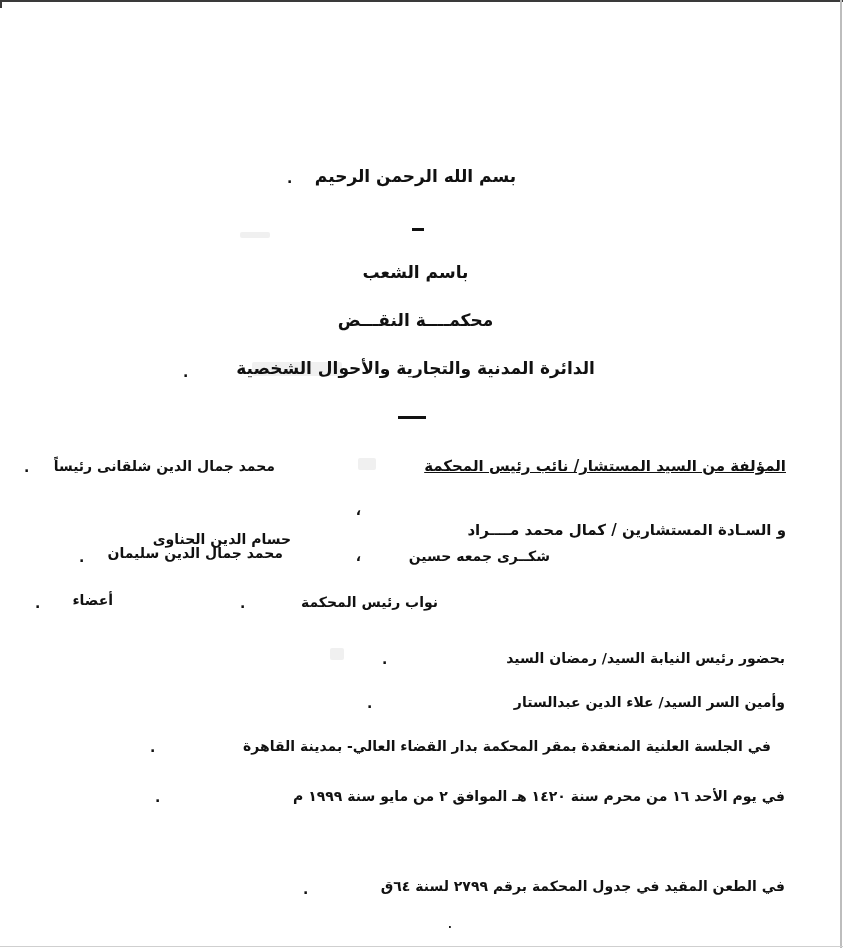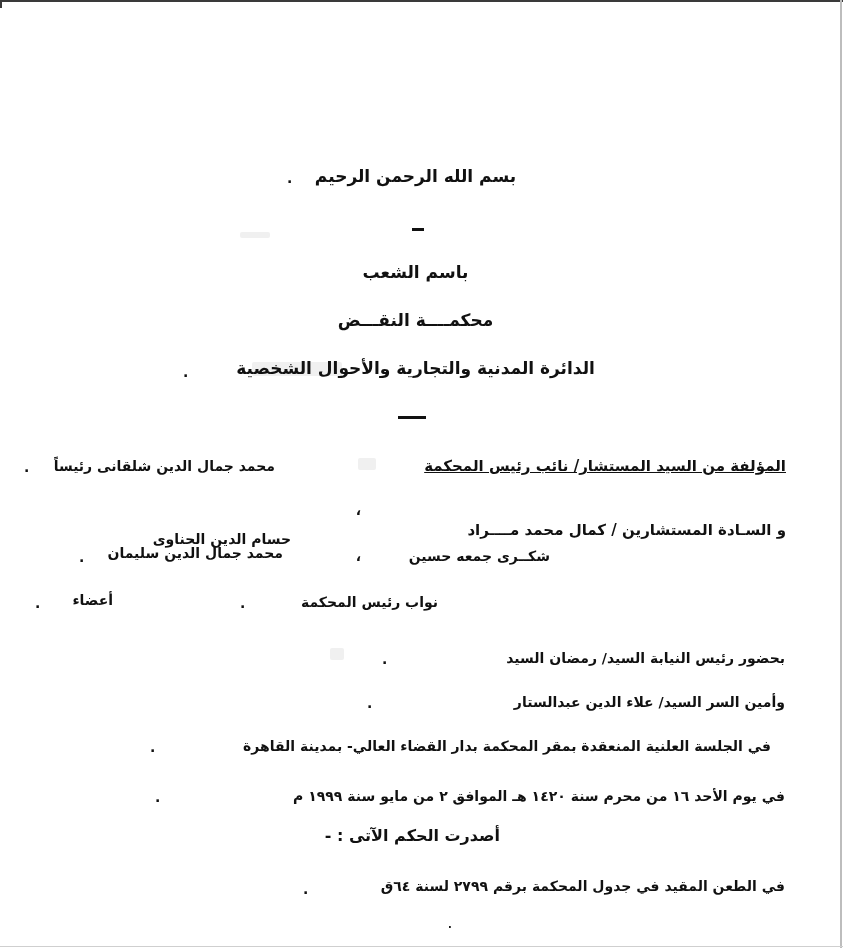--- a/index.html
+++ b/index.html
@@ -144,20 +144,19 @@
 
   <div class="seg light" style="right:58px;top:692px;">وأمين السر السيد/ علاء الدين عبدالستار</div>
   <div class="dot" style="left:367px;top:696px;">.</div>
 
   <div class="seg light" style="right:72px;top:736px;">في الجلسة العلنية المنعقدة بمقر المحكمة بدار القضاء العالي- بمدينة القاهرة</div>
   <div class="dot" style="left:150px;top:740px;">.</div>
 
   <div class="seg light" style="right:58px;top:786px;">في يوم الأحد ١٦ من محرم سنة ١٤٢٠ هـ الموافق ٢ من مايو سنة ١٩٩٩ م</div>
   <div class="dot" style="left:155px;top:790px;">.</div>
 
-  <div class="seg" style="right:343px;top:826px;font-size:16px;">أصدرت الحكم الآتى : -</div>
 
   <div class="seg light" style="right:58px;top:876px;">في الطعن المقيد في جدول المحكمة برقم ٢٧٩٩ لسنة ٦٤ق</div>
   <div class="dot" style="left:303px;top:882px;">.</div>
 
   <div class="dot" style="left:448px;top:918px;font-size:10px;">.</div>
 
 </div>
 
 </body></html>

